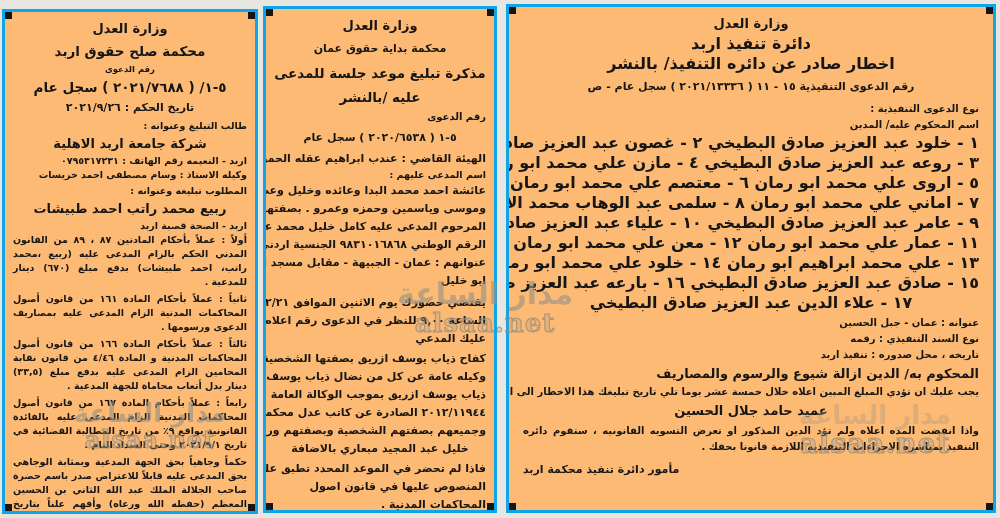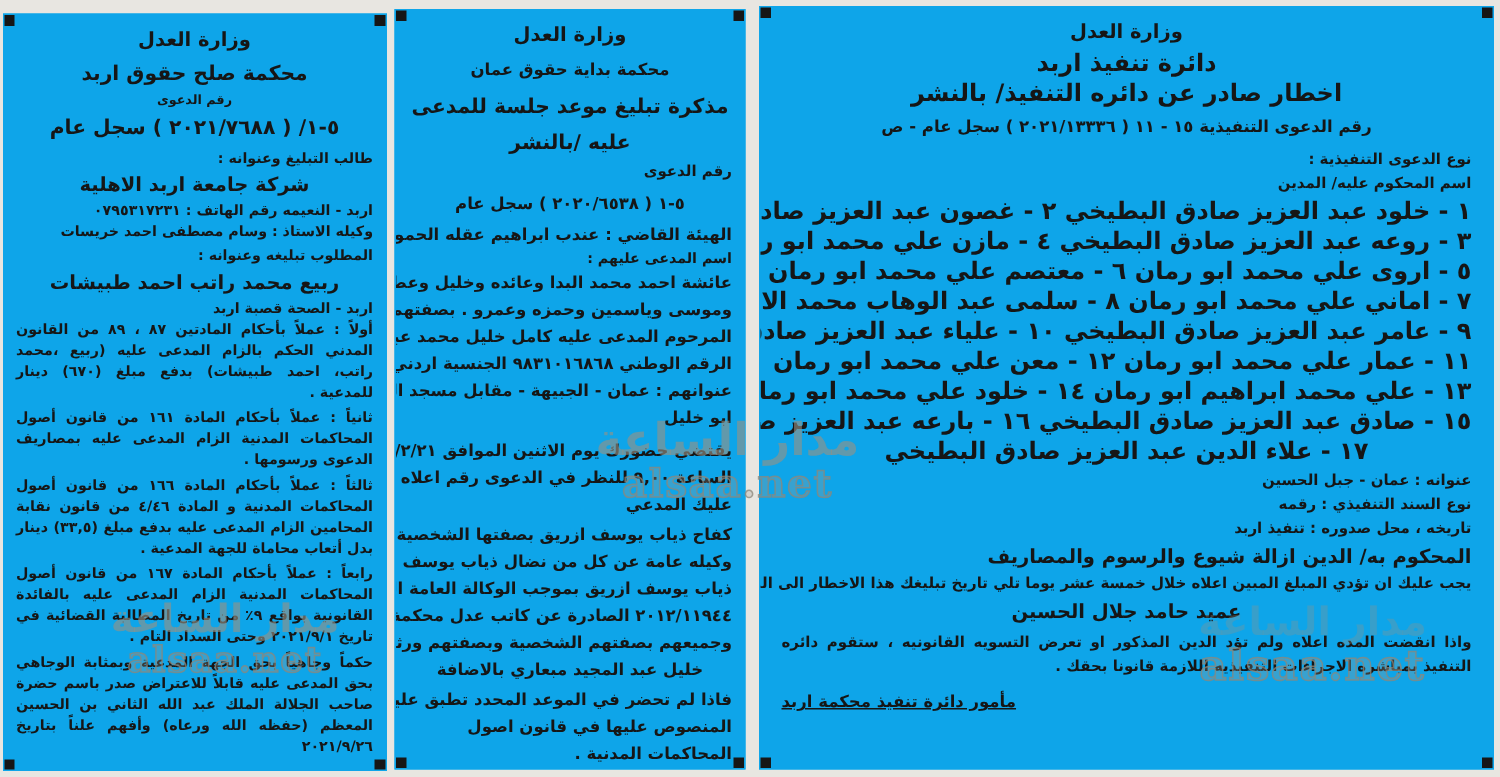--- a/index.html
+++ b/index.html
@@ -4,41 +4,41 @@
 <style>
   html,body{margin:0;padding:0;}
   body{
     width:1000px;height:518px;position:relative;overflow:hidden;
     background:#e8e6e1;
     font-family:"DejaVu Sans",sans-serif;
     color:#161616;
   }
   .frame{
     position:absolute;box-sizing:border-box;
-    border:1px solid #0ea5e9;
-    background:#0ea5e9;
+    border:3px solid #0ea5e9;
+    background:#fdba74;
     direction:rtl;
     overflow:hidden;
   }
   .pad{padding:4px 8px 2px 8px;}
   .corner{position:absolute;width:12px;height:12px;background:#161616;}
   .corner.tl{top:-5px;left:-5px;} .corner.tr{top:-5px;right:-5px;}
   .corner.bl{bottom:-5px;left:-5px;} .corner.br{bottom:-5px;right:-5px;}
   .line{font-weight:bold;}
   .c{text-align:center;} .r{text-align:right;} .l{text-align:left;}
   .j{text-align:justify;text-align-last:right;}
   .nw{white-space:nowrap;}
   .fs9{font-size:9.5px;line-height:14px;}
   .fs10{font-size:10px;line-height:16px;}
   .fs11{font-size:11px;line-height:18px;}
   .fs12{font-size:16px;line-height:20px;}
   .fs13{font-size:13px;line-height:21px;}
   .fs14{font-size:13.5px;line-height:24px;}
   .fs15{font-size:11px;line-height:25px;}
-  .mt2{margin-top:2px;} .mt4{margin-top:4px;} .mt6{margin-top:6px;text-decoration:underline;}
+  .mt2{margin-top:2px;} .mt4{margin-top:4px;} .mt6{margin-top:6px;}
   .para{margin-bottom:3px;}
   .wm{
     position:absolute;direction:rtl;text-align:center;
     color:rgba(150,145,133,.62);font-weight:bold;
     pointer-events:none;z-index:5;line-height:1.05;
   }
   .wm .en{
     direction:ltr;display:block;letter-spacing:1px;
     color:rgba(160,155,143,.28);
     -webkit-text-stroke:1px rgba(140,135,123,.75);
@@ -51,20 +51,21 @@
 <div class="frame" style="left:2px;top:9px;width:256px;height:505px;">
   <i class="corner tl"></i>
   <i class="corner tr"></i>
   <i class="corner bl"></i>
   <i class="corner br"></i>
   <div class="pad">
     <div class="line c fs13 mt2">وزارة العدل</div>
     <div class="line c fs14">محكمة صلح حقوق اربد</div>
     <div class="line c" style="font-size:8.5px;line-height:12px;">رقم الدعوى</div>
     <div class="line c fs14 nw">٥-١/ ( ٢٠٢١/٧٦٨٨ ) سجل عام</div>
+    <div class="line c fs11">تاريخ الحكم : ٢٠٢١/٩/٢٦</div>
     <div class="line r fs9 mt2">طالب التبليغ وعنوانه :</div>
     <div class="line c fs13">شركة جامعة اربد الاهلية</div>
     <div class="line r fs9">اربد - النعيمه رقم الهاتف : ٠٧٩٥٣١٧٢٣١</div>
     <div class="line r fs9">وكيله الاستاذ : وسام مصطفى احمد خريسات</div>
     <div class="line r fs9 mt2">المطلوب تبليغه وعنوانه :</div>
     <div class="line c fs13">ربيع محمد راتب احمد طبيشات</div>
     <div class="line r fs9">اربد - الصحة قصبة اربد</div>
     <div class="line j fs9 para">أولاً : عملاً بأحكام المادتين ٨٧ ، ٨٩ من القانون المدني الحكم بالزام المدعى عليه (ربيع ،محمد راتب، احمد طبيشات) بدفع مبلغ (٦٧٠) دينار للمدعية .</div>
     <div class="line j fs9 para">ثانياً : عملاً بأحكام المادة ١٦١ من قانون أصول المحاكمات المدنية الزام المدعى عليه بمصاريف الدعوى ورسومها .</div>
     <div class="line j fs9 para">ثالثاً : عملاً بأحكام المادة ١٦٦ من قانون أصول المحاكمات المدنية و المادة ٤/٤٦ من قانون نقابة المحامين الزام المدعى عليه بدفع مبلغ (٣٣,٥) دينار بدل أتعاب محاماة للجهة المدعية .</div>

